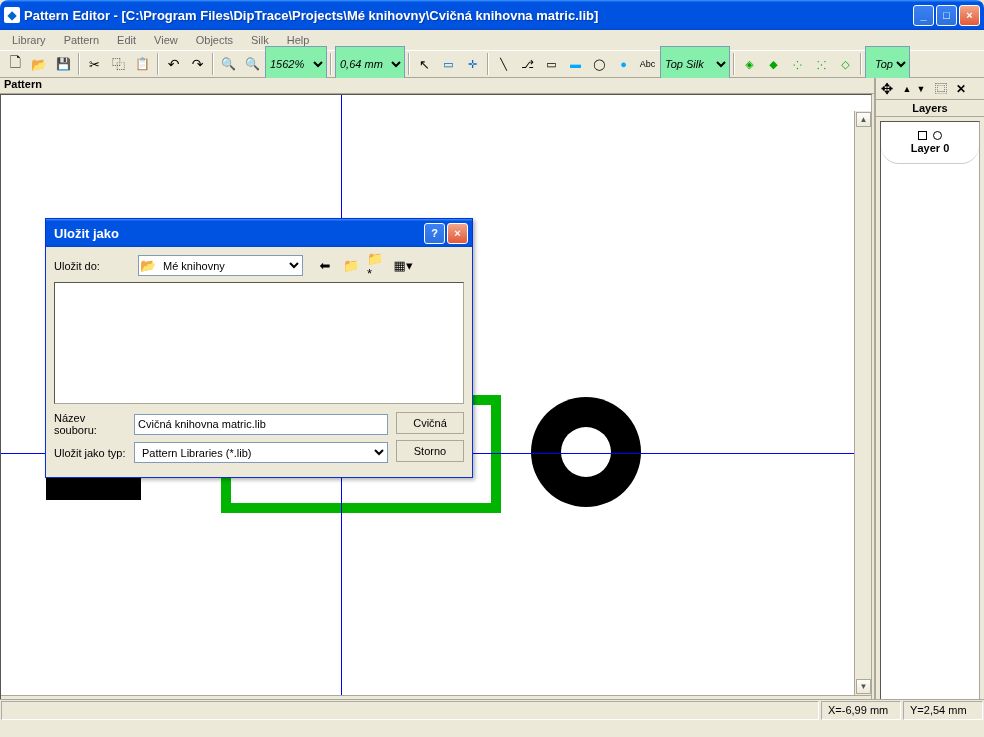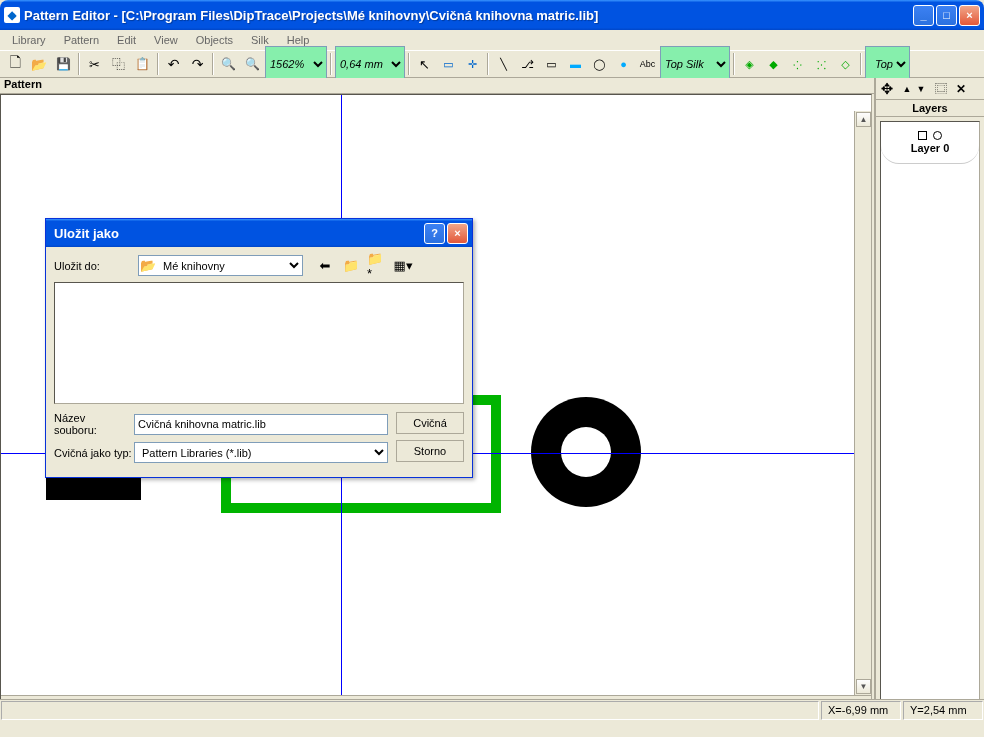--- a/index.html
+++ b/index.html
@@ -265,21 +265,21 @@
     <div class="file-list"></div>
     <div class="bottom-area">
       <div class="bottom-left">
         <div class="form-row">
           <div class="flbl">
             <span>Název</span><br><span>souboru:</span>
           </div>
           <input type="text" value="Cvičná knihovna matric.lib" style="">
         </div>
         <div class="form-row">
-          <div class="flbl">Cvičná jako typ:</div>
+          <div class="flbl">Uložit jako typ:</div>
           <select><option>Pattern Libraries (*.lib)</option></select>
         </div>
       </div>
       <div class="bottom-right">
         <div class="dlg-btn">Cvičná</div>
         <div class="dlg-btn">Storno</div>
       </div>
     </div>
   </div>
 </div>

